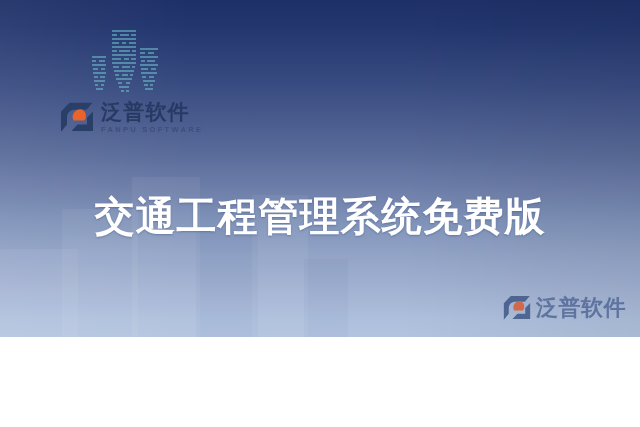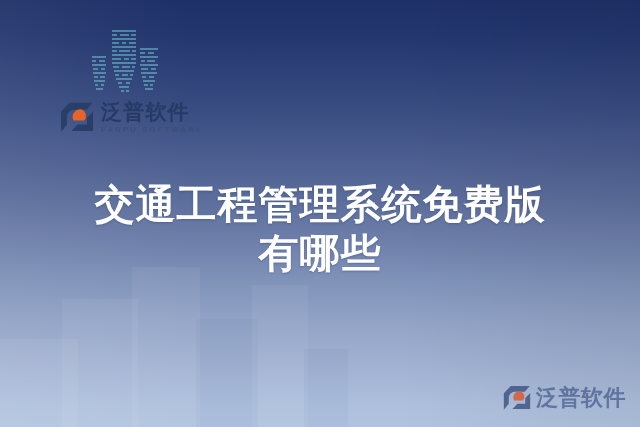--- a/index.html
+++ b/index.html
@@ -7,21 +7,21 @@
     padding: 0;
     background: #ffffff;
   }
   body {
     font-family: "Liberation Sans", "DejaVu Sans", sans-serif;
   }
 
   #banner {
     position: relative;
     width: 640px;
-    height: 427px;
+    height: 337px;
     overflow: hidden;
     background: linear-gradient(
       to bottom,
       #1e3068 0%,
       #23366e 8%,
       #2d4077 16%,
       #3a4d82 26%,
       #4a5c8e 36%,
       #5a6c9a 46%,
       #6d7ea9 56%,
@@ -103,21 +103,21 @@
     color: #3c4f79;
     letter-spacing: 2.3px;
     font-family: "Liberation Sans", sans-serif;
   }
 
   
   #headline {
     position: absolute;
     left: 0;
     right: 0;
-    top: 180px;
+    top: 192px;
     text-align: center;
     color: #ffffff;
     font-size: 40px;
     font-weight: 700;
     line-height: 1.22;
     letter-spacing: 1px;
     font-family: "DejaVu Sans", "Liberation Sans", sans-serif;
     text-shadow: 0 1px 2px rgba(30,48,104,0.30);
   }
   #headline .line { display: block; }
@@ -244,21 +244,20 @@
       <path d="M22.2 7.5 A7.6 7.6 0 0 1 24.4 18.6 L13.6 18.6 A7.6 7.6 0 0 1 22.2 7.5 Z" fill="#e8642a"></path>
     </svg>
     <div id="logo-text-block">
       <div id="logo-cn">泛普软件</div>
       <div id="logo-en">FANPU SOFTWARE</div>
     </div>
   </div>
 
   <div id="headline">
     <span class="line">交通工程管理系统免费版</span>
-    <span class="line">有哪些</span>
   </div>
 
   <div id="watermark">
     <div id="wm-row">
       <svg id="wm-mark" viewBox="0 0 34 31" xmlns="http://www.w3.org/2000/svg">
         <path d="M9.5 0.8 H32.5 L26.5 7.8 H13.5 A7.5 7.5 0 0 0 7 15.3 V22.6 L1 29.8 V9.6 Z" fill="#49608d"></path>
         <path d="M33 9.5 V29 H11.5 L17.5 22.4 H27 V15.5 Z" fill="#49608d"></path>
         <path d="M22.2 7.5 A7.6 7.6 0 0 1 24.4 18.6 L13.6 18.6 A7.6 7.6 0 0 1 22.2 7.5 Z" fill="#d4633f"></path>
       </svg>
       <div id="wm-cn">泛普软件</div>

